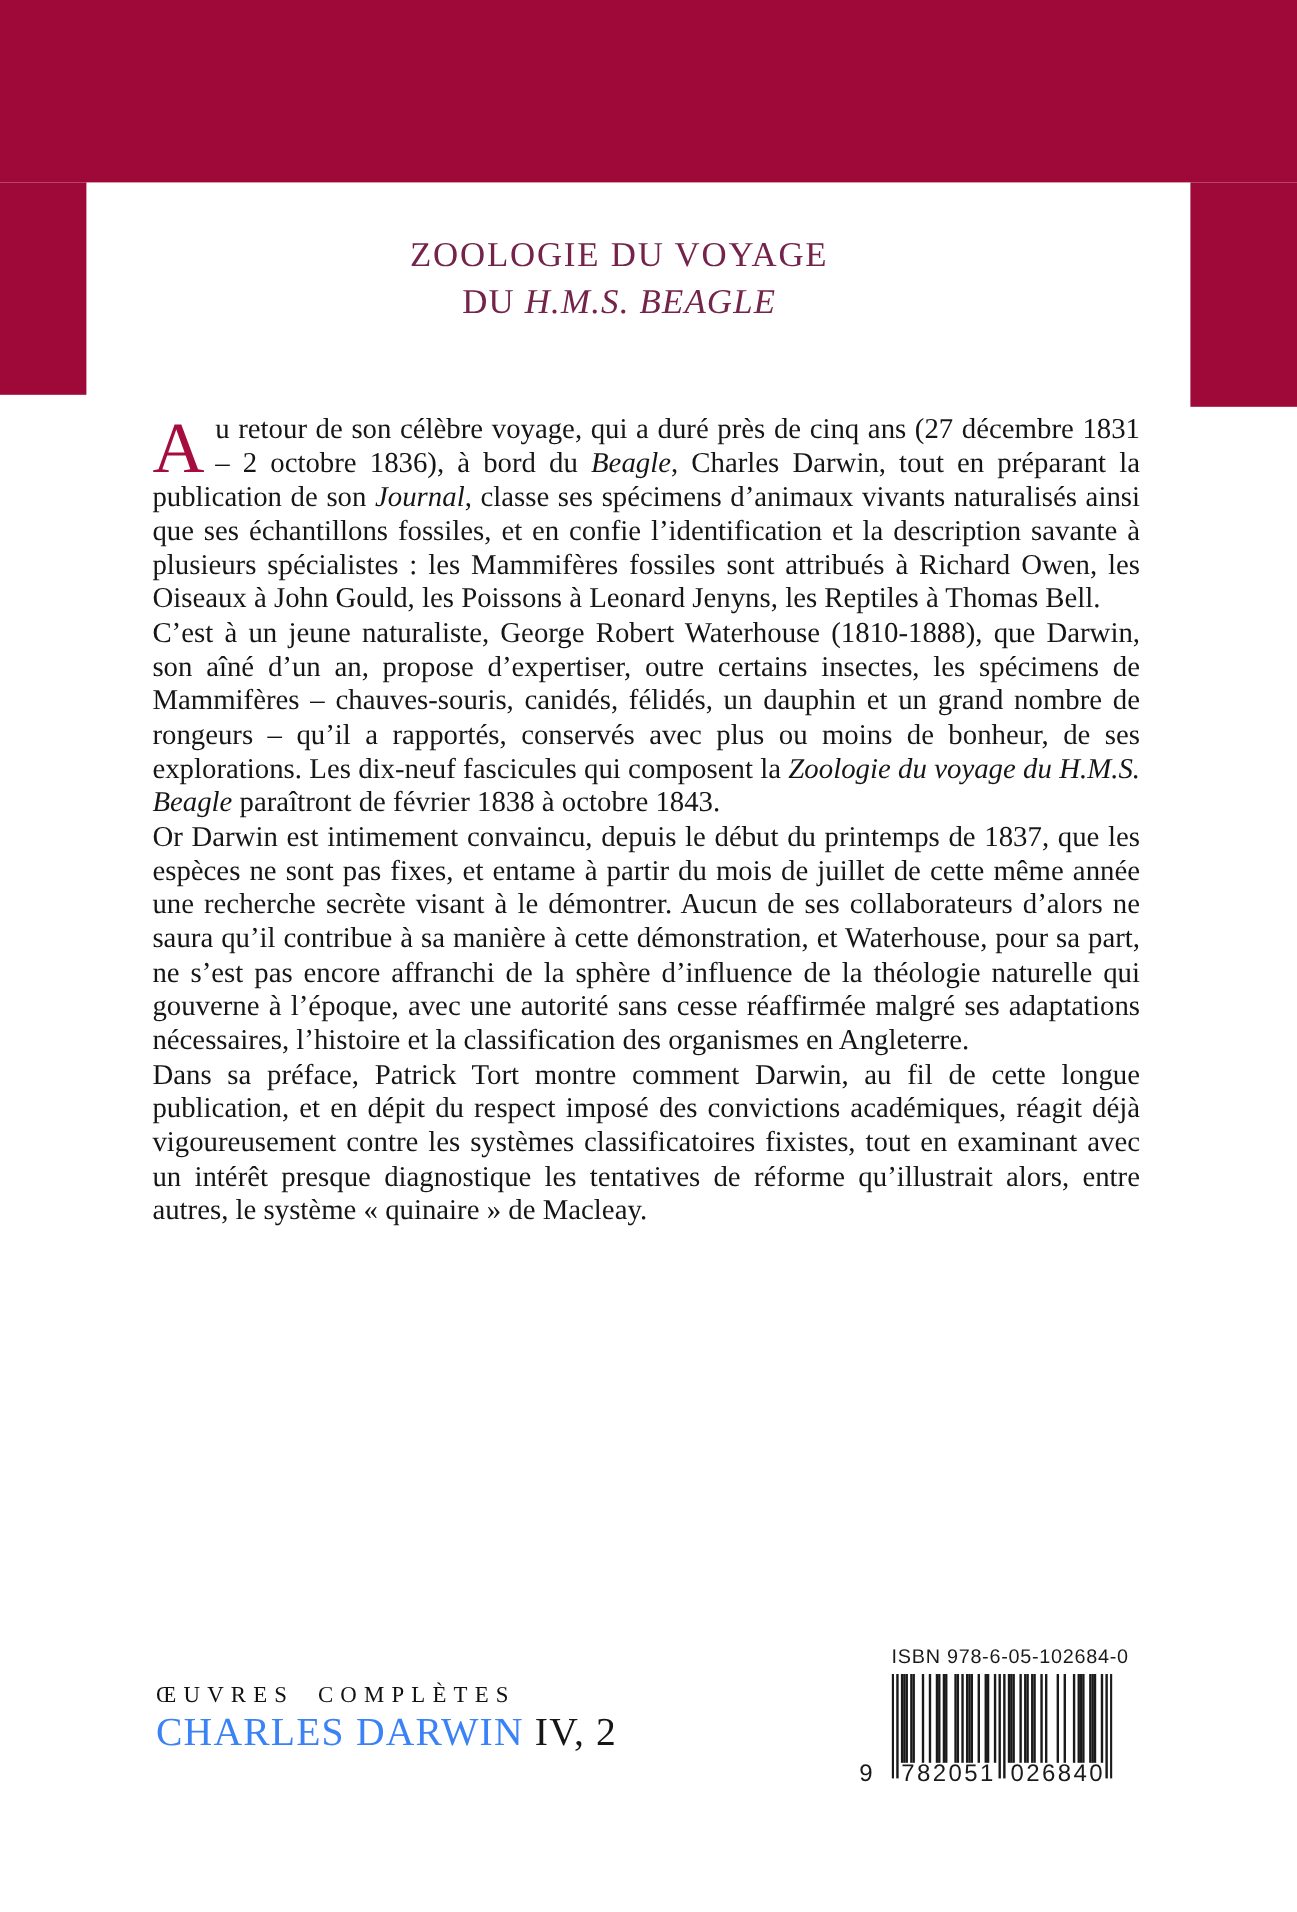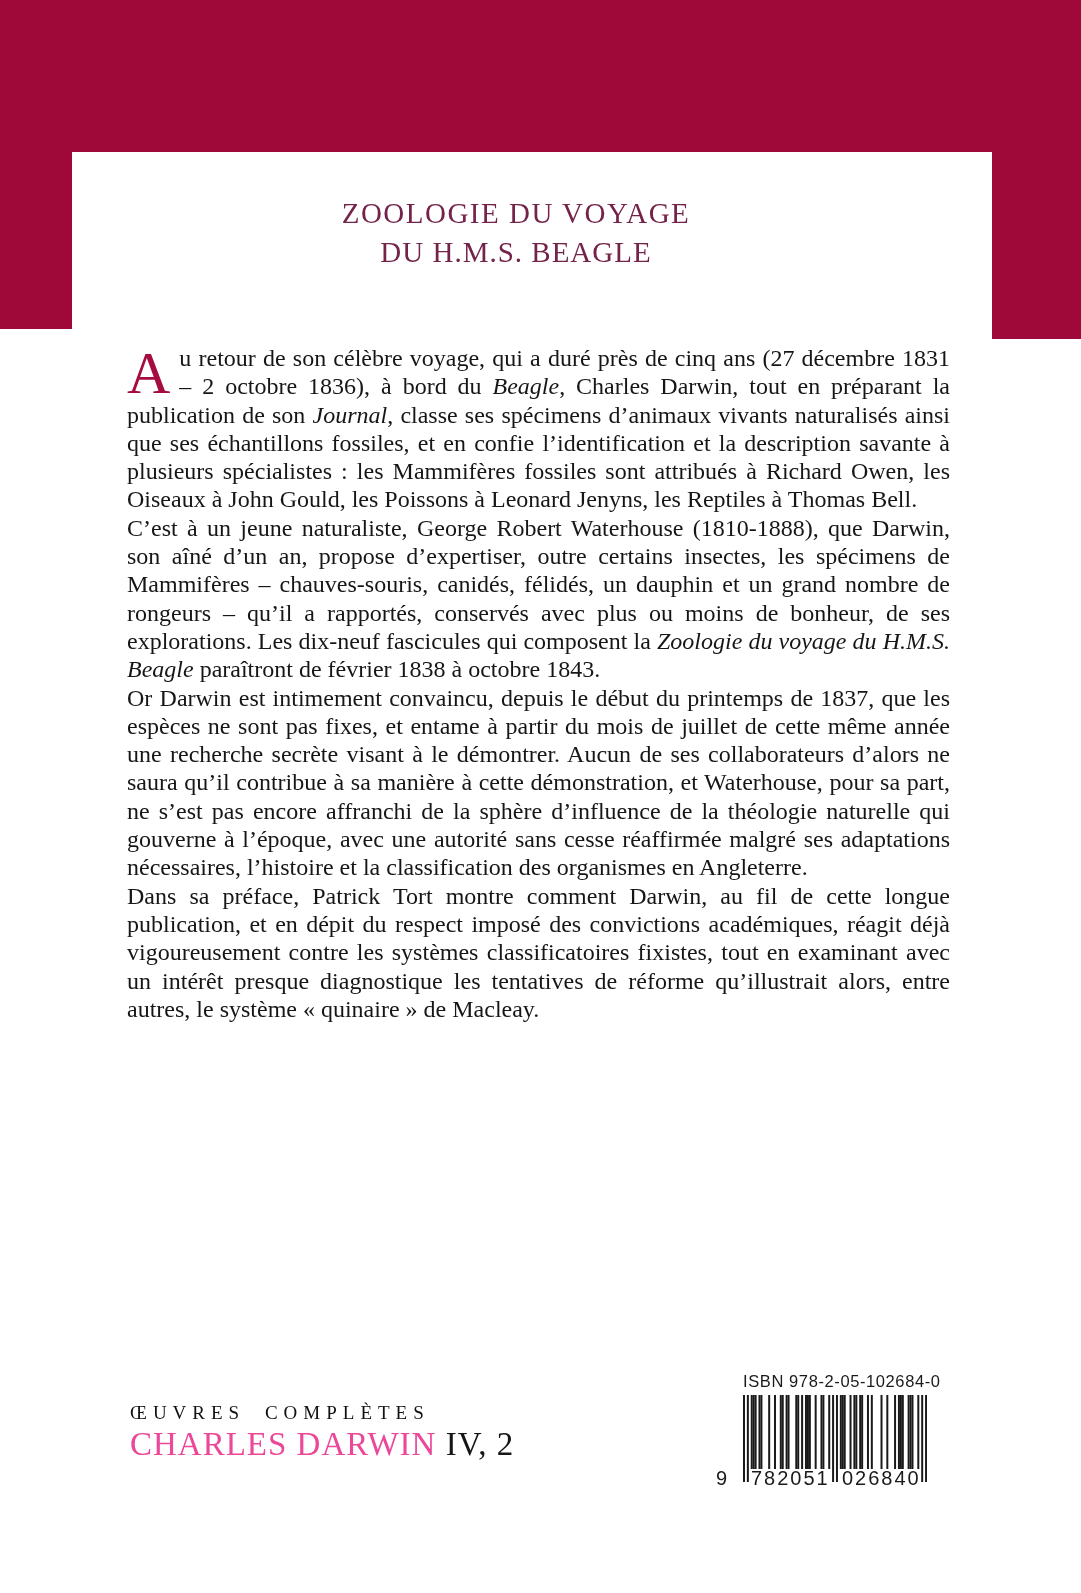--- a/index.html
+++ b/index.html
@@ -14,33 +14,33 @@
   }
   
   .red-top{position:absolute;left:0;top:0;width:1081px;height:152px;background:var(--red);}
   .red-left{position:absolute;left:0;top:152px;width:72px;height:177px;background:var(--red);}
   .red-right{position:absolute;left:992px;top:152px;width:89px;height:187px;background:var(--red);}
 
   
   .title-block{position:absolute;left:56px;top:197px;width:920px;text-align:center;color:var(--plum);}
   .title-line1{font-size:29px;letter-spacing:1.5px;white-space:nowrap;}
   .title-line2{font-size:29px;letter-spacing:1px;margin-top:6px;white-space:nowrap;}
-  .title-line2 .it{}
+  .title-line2 .it{font-style:italic;}
 
   
   .blurb{position:absolute;left:127px;top:344px;width:823px;font-size:24px;line-height:28.3px;text-align:justify;color:var(--ink);}
   .blurb p{margin:0;padding:0;}
   .blurb i{font-style:italic;}
   .dropcap{float:left;font-size:60px;line-height:48px;padding:5px 9px 0 0;color:#a50d3f;}
 
   
   .imprint{position:absolute;left:130px;top:1402px;white-space:nowrap;}
   .series{font-size:19px;letter-spacing:6px;word-spacing:9px;color:#111;}
   .author-line{font-size:33px;letter-spacing:1px;margin-top:2px;}
-  .author-name{color:#ec4899;}
+  .author-name{color:#3b82f6;}
   .volume{color:var(--ink);}
 
   
   .isbn-block{position:absolute;left:743px;top:1372px;width:184px;}
   .isbn-label{font-family:"Liberation Sans",sans-serif;font-size:16.5px;letter-spacing:0.6px;color:#1a1a1a;text-align:center;white-space:nowrap;}
   .bars{display:block;margin-top:4px;}
   .bars rect{fill:#1a1a1a;}
   .bc-digit{font-family:"Liberation Sans",sans-serif;font-size:20px;color:#1a1a1a;position:absolute;top:95px;}
   .d9{left:-27px;}
   .dg1{left:8px;width:76px;text-align:right;letter-spacing:2px;}
@@ -64,21 +64,21 @@
   <p><span>Or Darwin est intimement convaincu, depuis le début du printemps de 1837, que les espèces ne sont pas fixes, et entame à partir du mois de juillet de cette même année une recherche secrète visant à le démontrer. Aucun de ses collaborateurs d’alors ne saura qu’il contribue à sa manière à cette démonstration, et Waterhouse, pour sa part, ne s’est pas encore affranchi de la sphère d’influence de la théologie naturelle qui gouverne à l’époque, avec une autorité sans cesse réaffirmée malgré ses adaptations nécessaires, l’histoire et la classification des organismes en Angleterre.</span></p>
   <p><span>Dans sa préface, Patrick Tort montre comment Darwin, au fil de cette longue publication, et en dépit du respect imposé des convictions académiques, réagit déjà vigoureusement contre les systèmes classificatoires fixistes, tout en examinant avec un intérêt presque diagnostique les tentatives de réforme qu’illustrait alors, entre autres, le système « quinaire » de Macleay.</span></p>
 </div>
 
 <div class="imprint">
   <div class="series">ŒUVRES COMPLÈTES</div>
   <div class="author-line"><span class="author-name">CHARLES DARWIN</span><span class="volume"> IV, 2</span></div>
 </div>
 
 <div class="isbn-block">
-  <div class="isbn-label">ISBN 978-2-05-102684-0</div>
+  <div class="isbn-label">ISBN 978-6-05-102684-0</div>
   <svg class="bars" width="184" height="88" viewBox="0 0 184 88">
       <rect x="0.00" y="0" width="1.99" height="87"></rect>
       <rect x="3.87" y="0" width="1.99" height="87"></rect>
       <rect x="7.75" y="0" width="1.99" height="74"></rect>
       <rect x="9.68" y="0" width="1.99" height="74"></rect>
       <rect x="11.62" y="0" width="1.99" height="74"></rect>
       <rect x="15.49" y="0" width="1.99" height="74"></rect>
       <rect x="17.43" y="0" width="1.99" height="74"></rect>
       <rect x="25.18" y="0" width="1.99" height="74"></rect>
       <rect x="30.99" y="0" width="1.99" height="74"></rect>

